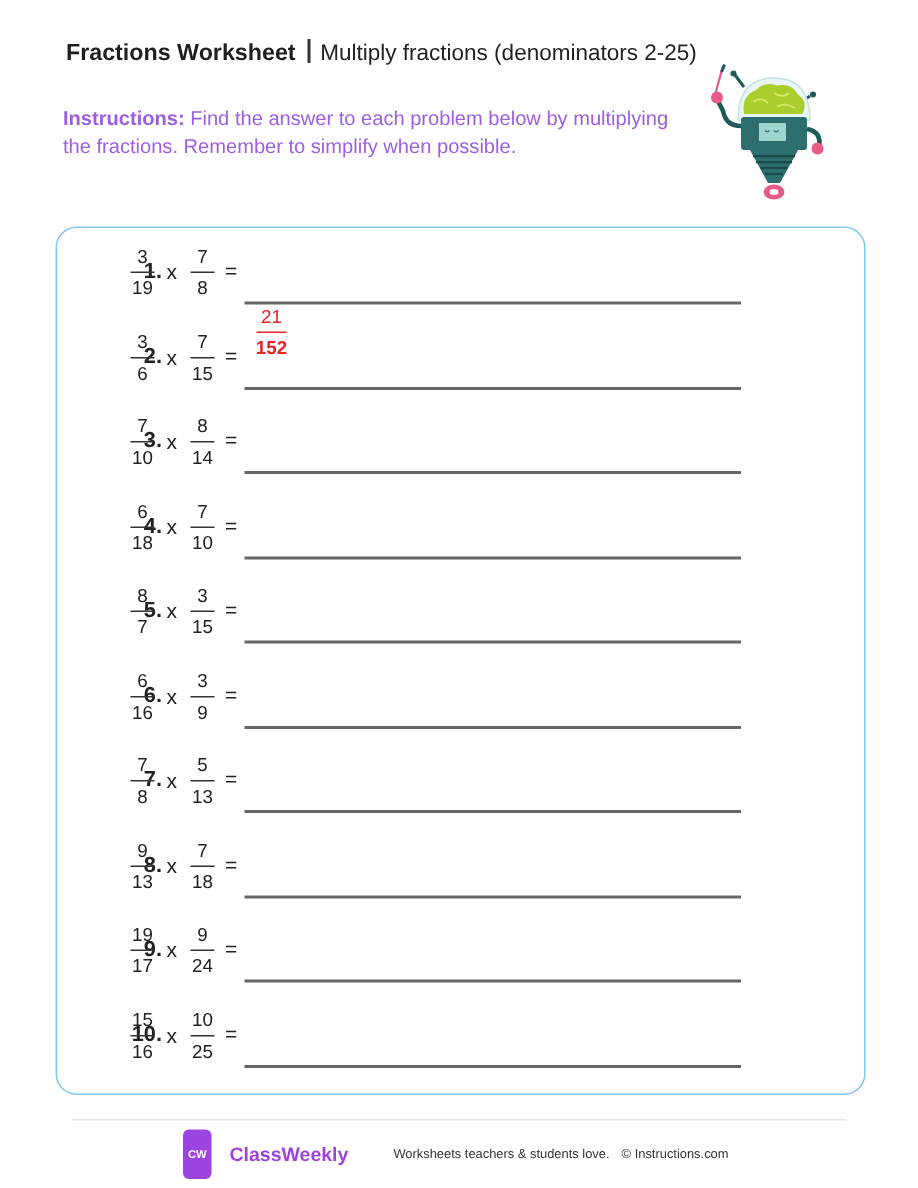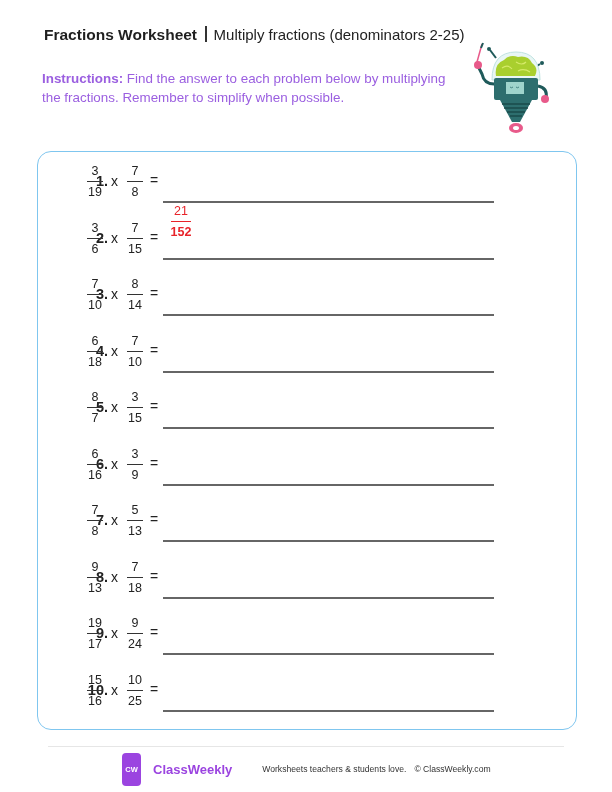--- a/index.html
+++ b/index.html
@@ -262,14 +262,14 @@
     <span class="answer-line"></span>
   </div>
 
 </div>
 
 <div class="footer-rule"></div>
 <div class="footer">
   <span class="logo-box">CW</span>
   <span class="brand">ClassWeekly</span>
   <span class="tagline">Worksheets teachers &amp; students love.</span>
-  <span class="copyright">© ClassWeekly.com</span>
+  <span class="copyright">© Instructions.com</span>
 </div>
 
 </body></html>

